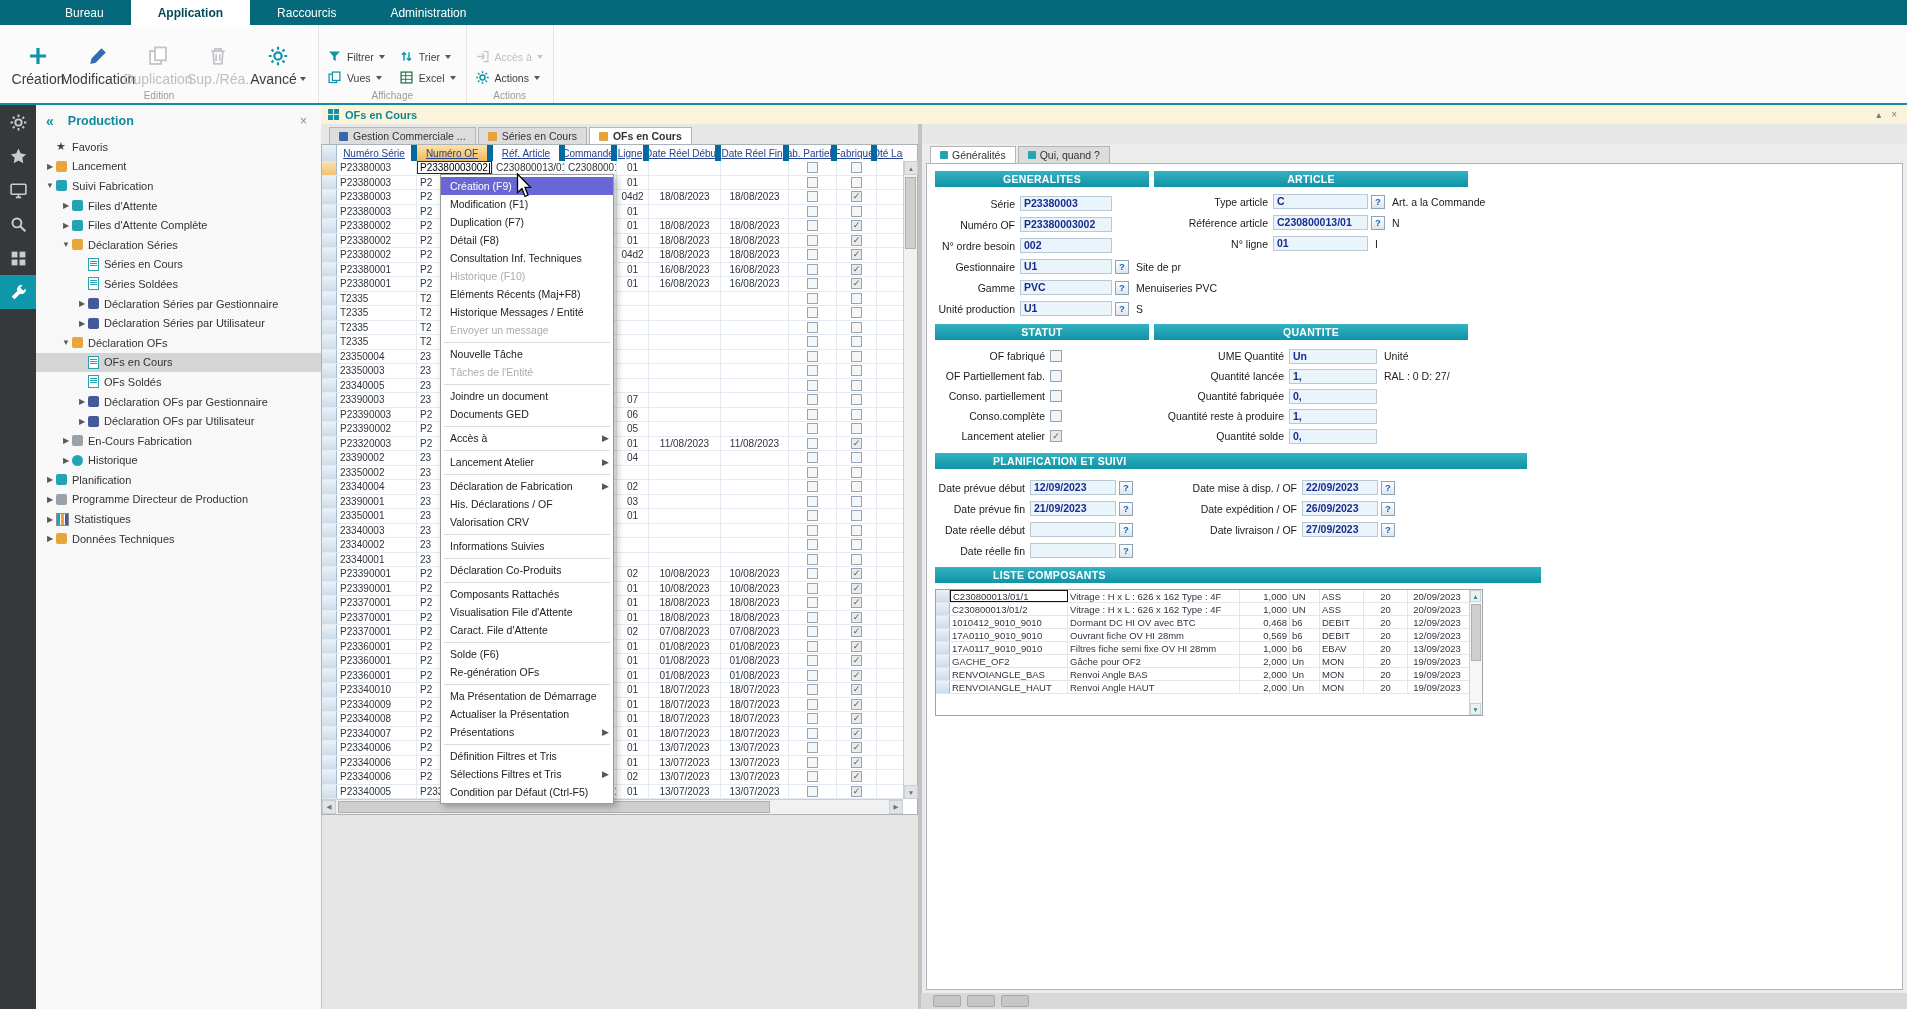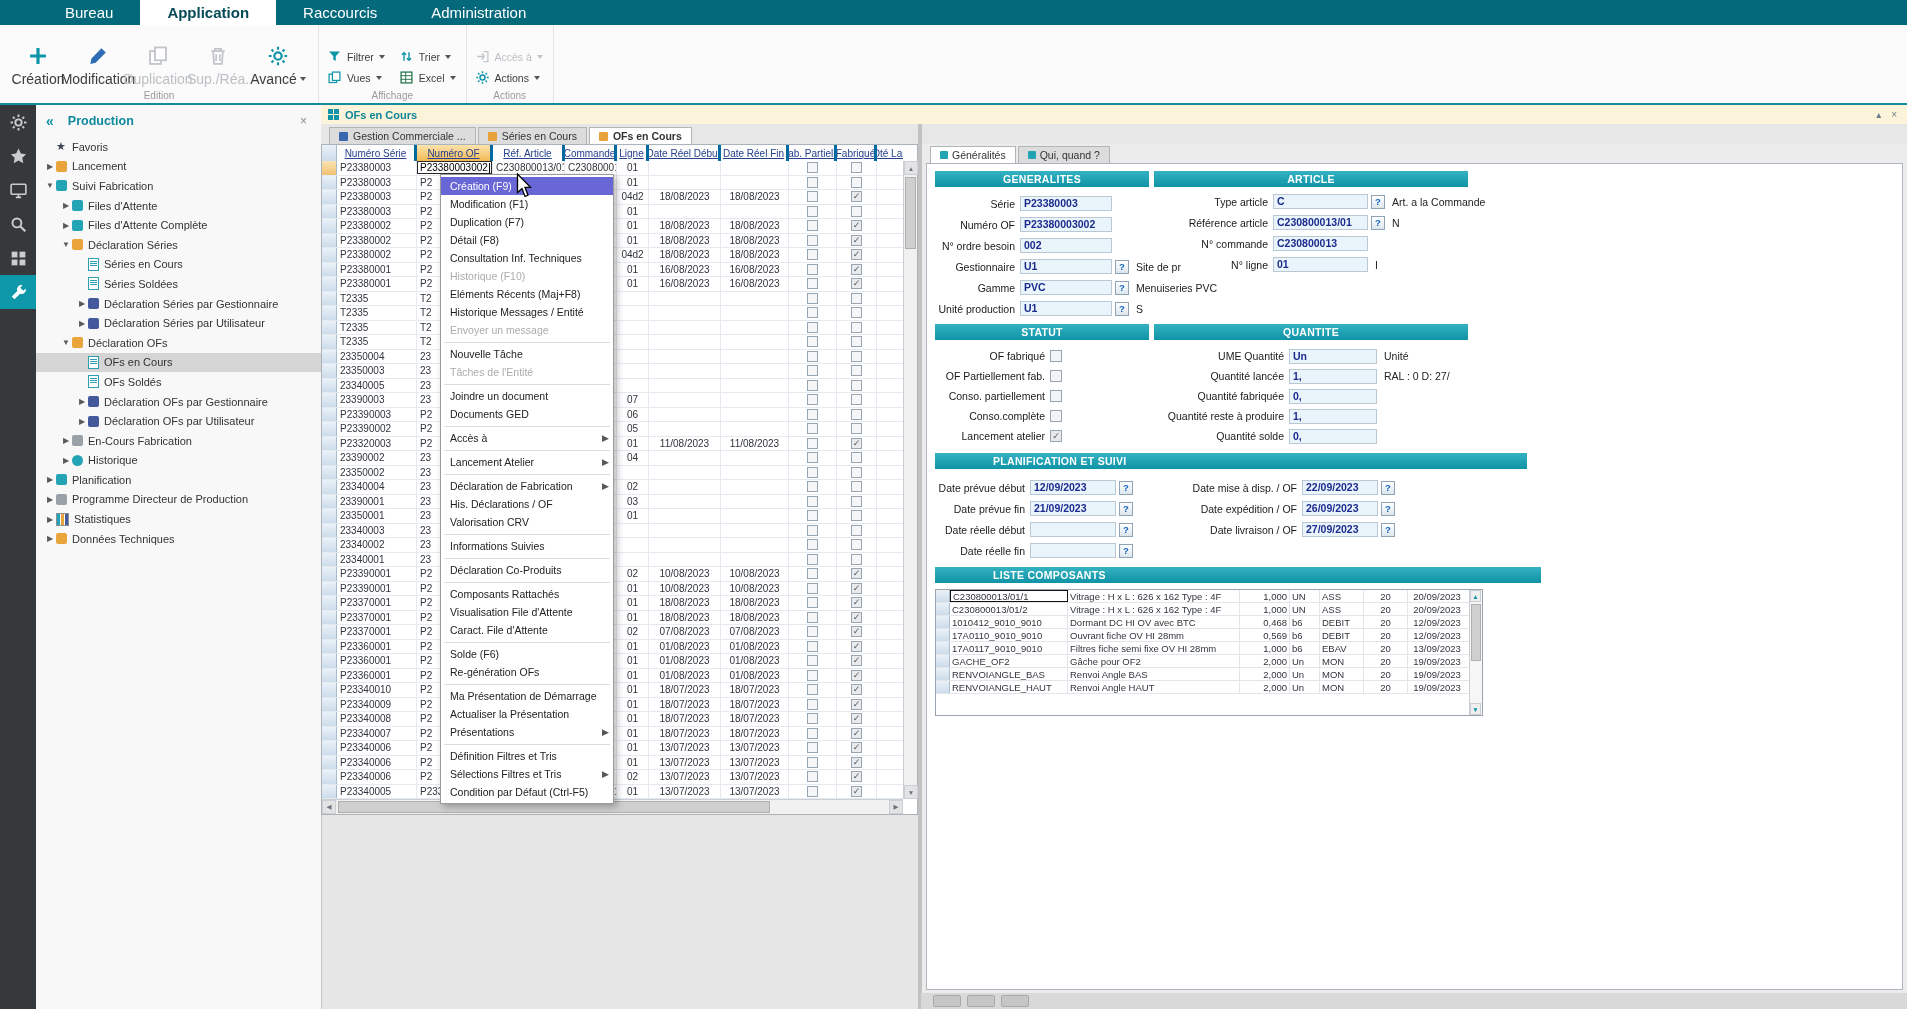--- a/index.html
+++ b/index.html
@@ -1,20 +1,20 @@
 <!DOCTYPE html>
 <html><head>
 <meta charset="utf-8">
 <style>
   html,body{margin:0;padding:0;}
   body{width:1907px;height:1009px;position:relative;overflow:hidden;background:#E9E9E9;
        font-family:"Liberation Sans",sans-serif;-webkit-font-smoothing:antialiased;}
   
   .menubar{position:absolute;left:0;top:0;right:0;height:25px;background:#03697B;display:flex;align-items:stretch;padding-left:38px;z-index:5;}
-  .mitem{color:#FFFFFF;font-size:15px;padding:0 27px;display:flex;align-items:center;cursor:default;}
+  .mitem{color:#FFFFFF;font-size:12px;padding:0 27px;display:flex;align-items:center;cursor:default;}
   .mitem.active{background:#FFFFFF;color:#064A57;font-weight:bold;}
   
   .ribbon{position:absolute;left:0;top:25px;right:0;height:78px;background:#FBFBFB;border-bottom:1px solid #D2D2D2;display:flex;z-index:4;}
   .rgroup{position:relative;display:flex;align-items:flex-start;padding:16px 10px 16px 8px;border-right:1px solid #E4E4E4;}
   .glabel{position:absolute;bottom:2px;left:0;right:0;text-align:center;font-size:10px;color:#9A9A9A;}
   .bigbtn{display:flex;flex-direction:column;align-items:center;justify-content:flex-start;width:56px;padding:4px 2px;cursor:pointer;}
   .bigbtn .bico{width:22px;height:22px;margin-bottom:4px;}
   .bigbtn .blab{font-size:14px;color:#3C3C3C;white-space:nowrap;display:flex;align-items:center;gap:3px;}
   .bigbtn.dis .blab{color:#BCC0C4;}
   .caret{display:inline-block;width:0;height:0;border-left:3.5px solid transparent;border-right:3.5px solid transparent;border-top:4px solid #555;}
@@ -60,21 +60,21 @@
   .tabband{position:absolute;left:321px;top:124px;right:0;height:20px;background:#E7E7E7;z-index:3;}
   .mtabs{position:absolute;left:8px;bottom:0;display:flex;align-items:flex-end;}
   .mtab{display:flex;align-items:center;gap:5px;font-size:10.5px;color:#333;background:#DCDCDC;border:1px solid #B5B5B5;border-bottom:none;padding:2px 9px;margin-right:2px;cursor:pointer;}
   .mtab.active{background:#FFFFFF;font-weight:bold;}
   .tabico{width:9px;height:9px;display:inline-block;border-radius:1px;}
   .tabico.blue{background:#3B66B0;}
   .tabico.orange{background:#E8A23C;}
   
   .gridbox{position:absolute;left:321px;top:144px;width:597px;height:671px;background:#FFFFFF;border:1px solid #AAB2BA;box-sizing:border-box;z-index:3;}
   .thead{display:flex;height:16px;background:#FCFCFC;border-bottom:1px solid #9FB0C0;}
-  .th{box-sizing:border-box;border-right:3px solid #0369a1;font-size:10px;color:#27418F;text-decoration:underline;display:flex;align-items:center;justify-content:center;overflow:hidden;white-space:nowrap;cursor:pointer;}
+  .th{box-sizing:border-box;border-right:6px solid #0369a1;font-size:10px;color:#27418F;text-decoration:underline;display:flex;align-items:center;justify-content:center;overflow:hidden;white-space:nowrap;cursor:pointer;}
   .th.sorted{background:linear-gradient(#FBE3AC,#F2BA55);}
   .tbody{position:absolute;left:0;top:16px;right:14px;bottom:15px;overflow:hidden;}
   .trow{display:flex;height:14.5px;border-bottom:1px solid #E4EAF0;box-sizing:border-box;background:#fff;}
   .tc{box-sizing:border-box;border-right:1px solid #E4EAF0;font-size:10px;color:#30343B;padding:0 3px;display:flex;align-items:center;overflow:hidden;white-space:nowrap;}
   .tc.center{justify-content:center;padding:0 1px;}
   .gut{background:linear-gradient(#EAF1F8,#CDDCEB);border-right:1px solid #A9BCCE;}
   .gut.gsel{background:linear-gradient(#FAE3B4,#F2C270);}
   .w-gut{width:15px;flex:none;} .w-serie{width:80px;flex:none;} .w-of{width:76px;flex:none;}
   .w-ref{width:72px;flex:none;} .w-cmd{width:52px;flex:none;} .w-ligne{width:32px;flex:none;}
   .w-debut{width:72px;flex:none;} .w-fin{width:68px;flex:none;} .w-fabp{width:48px;flex:none;}
@@ -1285,25 +1285,20 @@
     <span class="qbtn">?</span>
     <span class="fsuf">Art. a la Commande</span>
   </div>
       <div class="frow ">
     <span class="flabel" style="width:114px">Référence article</span>
     <span class="fbox" style="width:95px">C230800013/01</span>
     <span class="qbtn">?</span>
     <span class="fsuf">N</span>
   </div>
       <div class="frow ">
-    <span class="flabel" style="width:114px">N° commande</span>
-    <span class="fbox" style="width:95px">C230800013</span>
-
-  </div>
-      <div class="frow ">
     <span class="flabel" style="width:114px">N° ligne</span>
     <span class="fbox" style="width:95px">01</span>
 
     <span class="fsuf">I</span>
   </div>
     </div>
 
   <div class="secbar bar-stat">STATUT</div>
   <div class="secbar bar-quant">QUANTITE</div>
   <div class="fieldcol" style="left:8px;top:182px;width:215px;" id="stat-checks">

